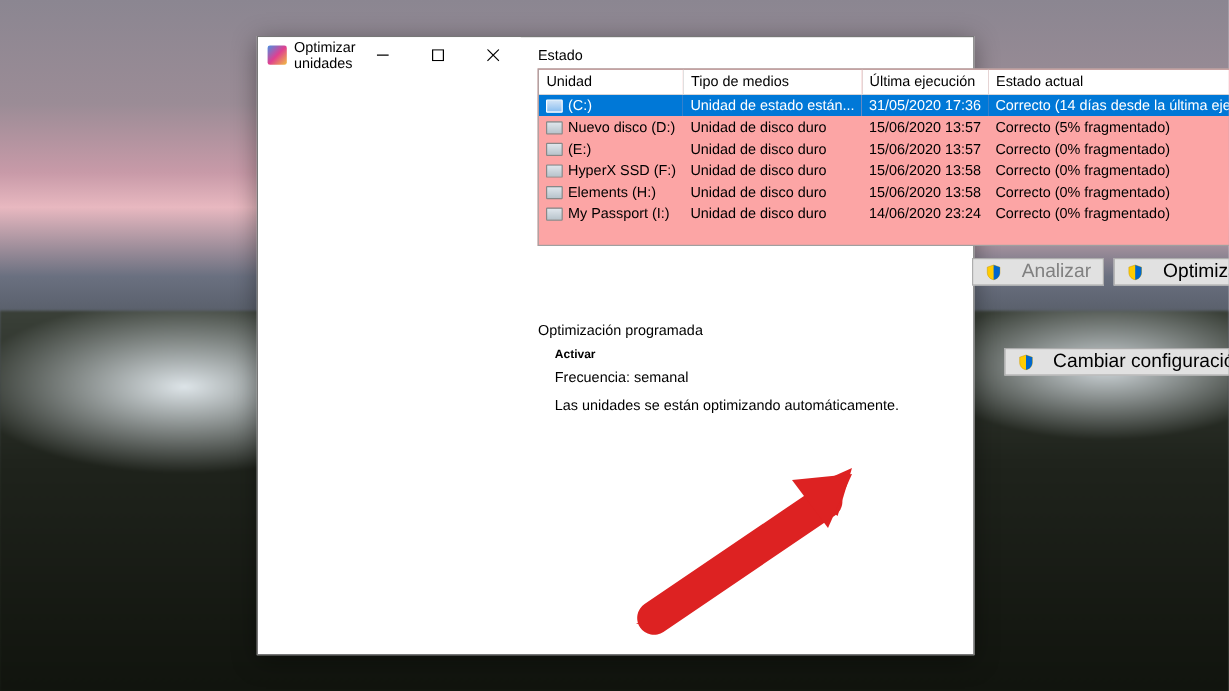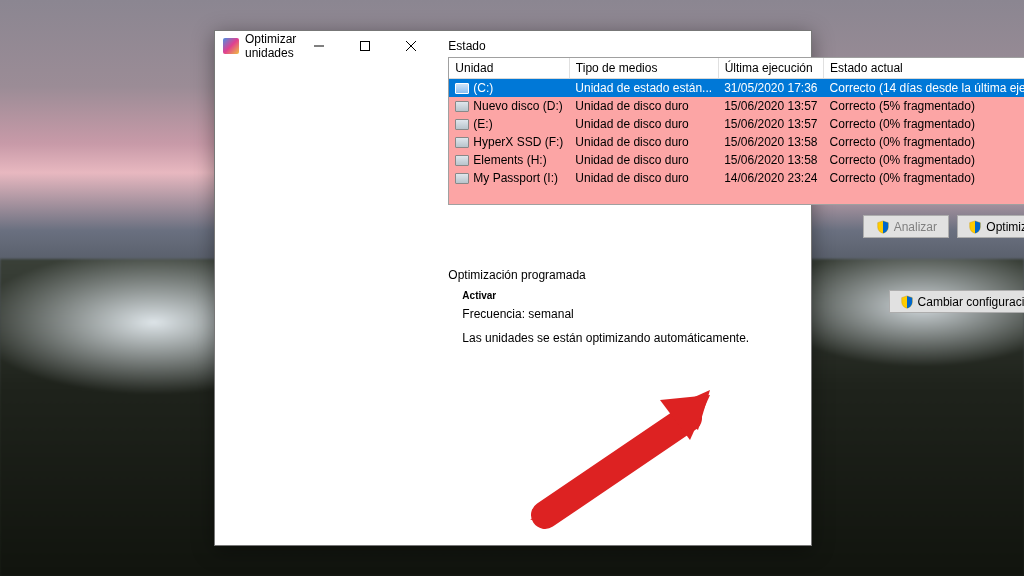--- a/index.html
+++ b/index.html
@@ -48,21 +48,21 @@
     border-bottom:1px solid #d8d8d8;background:#fff;position:sticky;top:0;}
   thead th:last-child{border-right:none;}
   tbody td{padding:2px 6px;white-space:nowrap;overflow:hidden;text-overflow:ellipsis;}
   tbody tr.selected{background:#0078d7;color:#fff;}
   .drive-icon{display:inline-block;width:14px;height:11px;margin-right:4px;
     background:linear-gradient(#dfe6ec,#b8c4cc);border:1px solid #888;border-radius:1px;
     vertical-align:-2px;}
   tbody tr.selected .drive-icon{background:linear-gradient(#cfe3f7,#8abef0);border-color:#fff;}
   .btn-row{display:flex;justify-content:flex-end;gap:8px;margin-top:10px;}
   .btn{min-width:86px;height:23px;border:1px solid #adadad;background:#e1e1e1;
-    font-size:12px;display:inline-flex;align-items:center;justify-content:center;gap:4px;
+    font-size:16px;display:inline-flex;align-items:center;justify-content:center;gap:16px;
     padding:0 10px;cursor:pointer;}
   .btn:disabled{color:#808080;cursor:default;}
   .shield{width:14px;height:14px;}
   .sub-section{margin-top:30px;}
   .schedule-row{display:flex;align-items:flex-start;margin-top:8px;}
   .schedule-text{flex:1;padding-left:14px;}
   .schedule-text .activar{font-weight:bold;font-size:10px;margin-bottom:6px;}
   .schedule-text .line{font-size:12px;margin-bottom:10px;}
   .footer{display:flex;justify-content:flex-end;padding:0 14px 12px 0;}
   .arrow{position:absolute;left:510px;top:390px;pointer-events:none;}

